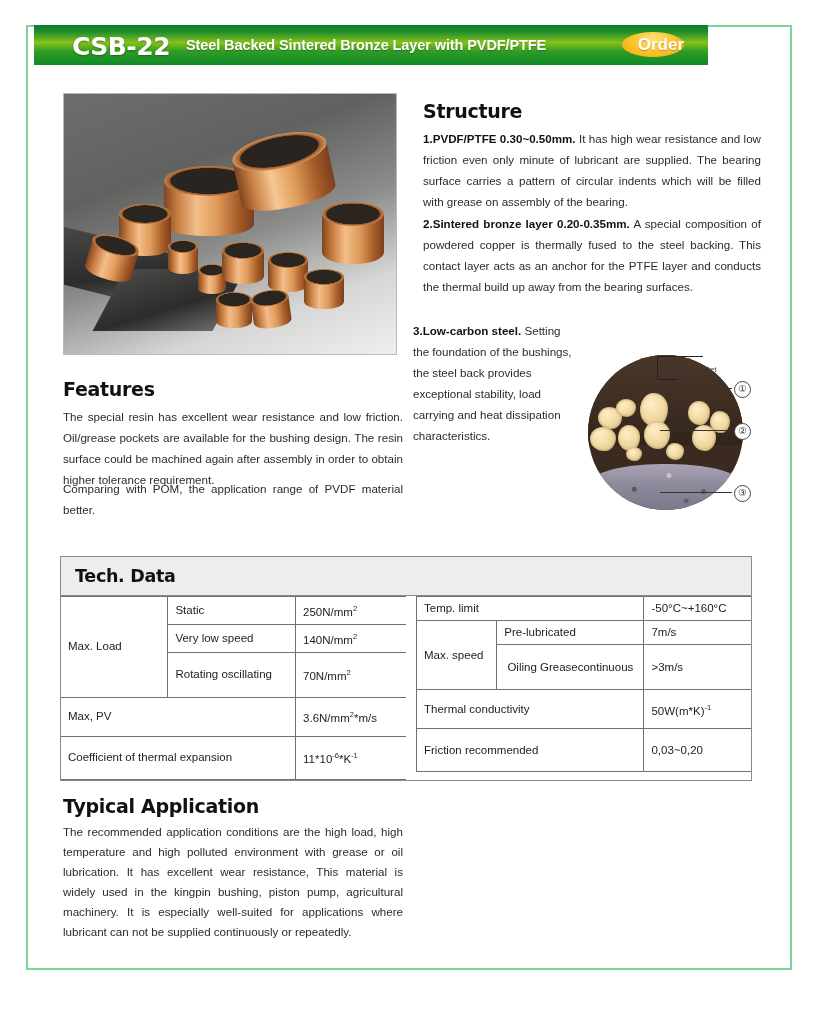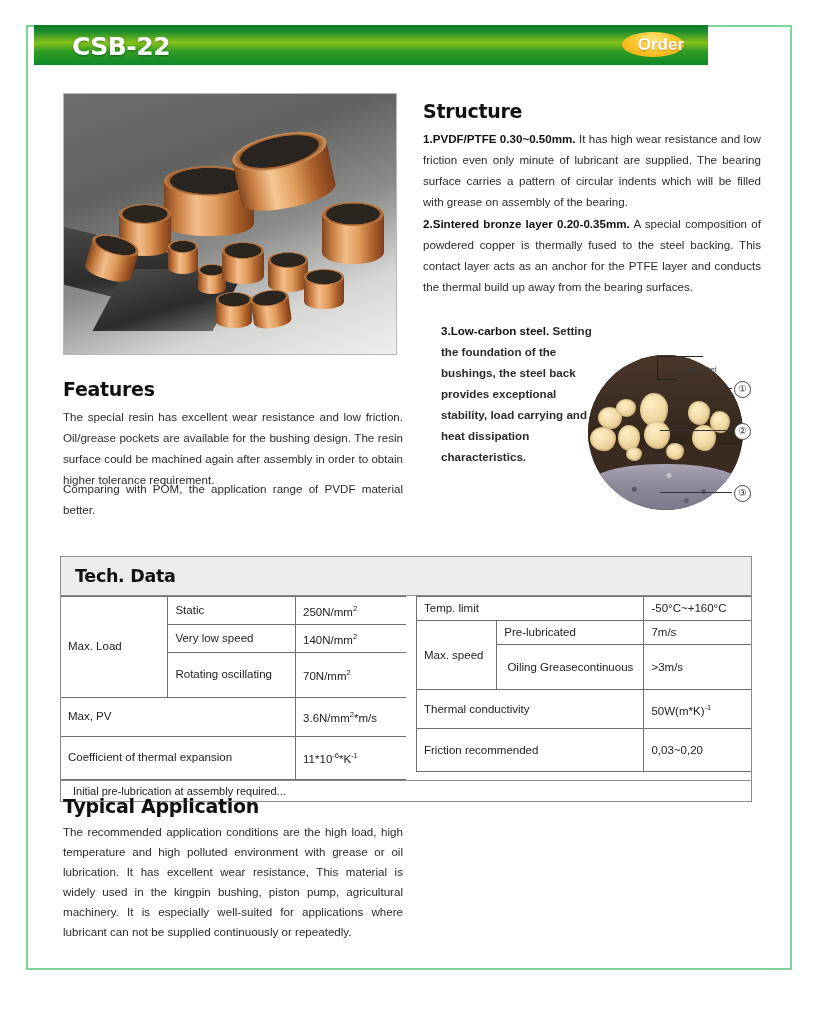--- a/index.html
+++ b/index.html
@@ -124,21 +124,21 @@
     line-height: 21px;
     color: #2b2b2b;
     text-align: justify;
   }
   .para b { color: #111; }
 
   
   #structure-title { left: 423px; top: 100px; }
   #struct-p1 { left: 423px; top: 128px; width: 338px; }
   #struct-p2 { left: 423px; top: 213px; width: 338px; }
-  #struct-p3 { left: 441px; top: 320px; width: 160px; font-weight: bold; }
+  #struct-p3 { left: 413px; top: 320px; width: 160px; }
 
   
   #features-title { left: 63px; top: 378px; }
   #features-p1 { left: 63px; top: 406px; width: 340px; }
   #features-p2 { left: 63px; top: 478px; width: 340px; }
 
   
   #micro {
     position: absolute;
     left: 588px;
@@ -282,20 +282,21 @@
   #app-p { left: 63px; top: 822px; width: 340px; line-height: 20px; }
 </style>
 </head>
 <body>
 
 <div id="page"></div>
 
 <div id="header">
   <div id="header-inner">
     <div class="hdr-code">CSB-22</div>
+    <div class="hdr-title">Steel Backed Sintered Bronze Layer with PVDF/PTFE</div>
     <button class="order-btn">Order</button>
   </div>
 </div>
 
 <div id="photo">
 
   <div class="plate" style="left:-16px; top:145px; width:130px; height:58px; transform:skewY(14deg);"></div>
   <div class="plate" style="left:45px; top:175px; width:120px; height:62px; transform:skewX(-28deg);"></div>
 
   <div class="ring" style="left:100px; top:72px; width:90px; height:70px;">
@@ -468,17 +469,16 @@
         </tr>
         <tr>
           <td colspan="2" style="height:34px;">Friction recommended</td>
           <td class="noright">0,03~0,20</td>
         </tr>
       </tbody>
         </table>
     </div>
   </div>
 
-  <div id="tech-foot">Initial pre-lubrication at assembly required...</div>
 </div>
 
 <div class="h2" id="app-title">Typical Application</div>
 <div class="para" id="app-p">The recommended application conditions are the high load, high temperature and high polluted environment with grease or oil lubrication. It has excellent wear resistance, This material is widely used in the kingpin bushing, piston pump, agricultural machinery. It is especially well-suited for applications where lubricant can not be supplied continuously or repeatedly.</div>
 
 </body></html>

